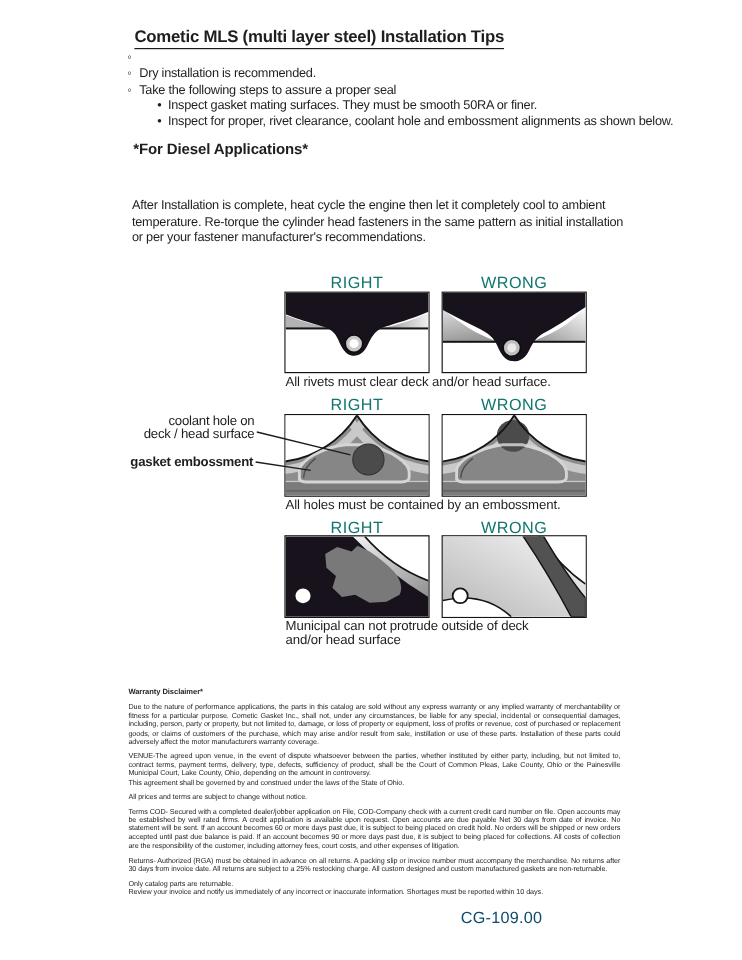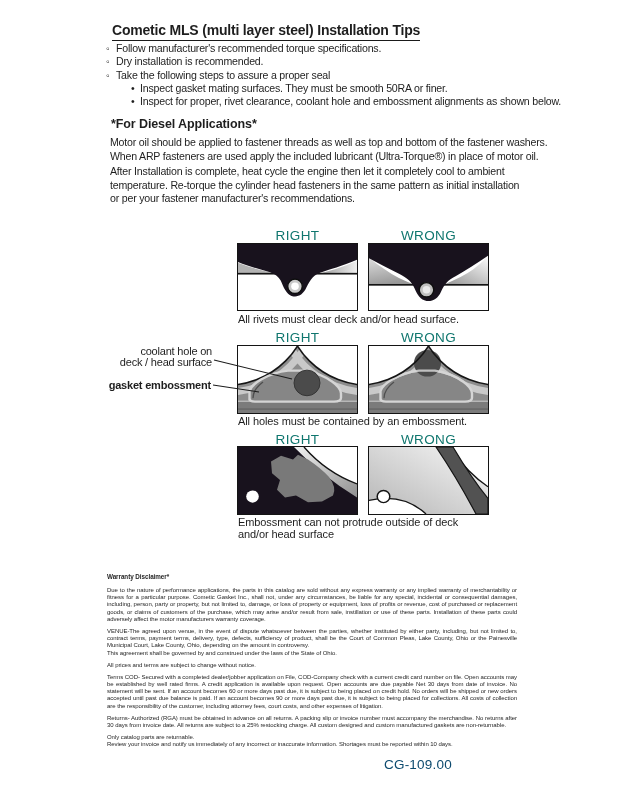--- a/index.html
+++ b/index.html
@@ -44,43 +44,40 @@
 </head>
 <body>
 
 <div class="page">
 
   <h1 class="title">Cometic MLS (multi layer steel) Installation Tips</h1>
 
   <div class="bullets">
     <div class="b l1">
       <span class="mk">◦</span>
-      <span>Follow manufacturer's recommended torque specifications.</span>
     </div>
     <div class="b l1">
       <span class="mk">◦</span>
       <span>Dry installation is recommended.</span>
     </div>
     <div class="b l1">
       <span class="mk">◦</span>
       <span>Take the following steps to assure a proper seal</span>
     </div>
     <div class="b l2">
       <span class="mk">•</span>
       <span>Inspect gasket mating surfaces.  They must be smooth 50RA or finer.</span>
     </div>
     <div class="b l2">
       <span class="mk">•</span>
       <span>Inspect for proper, rivet clearance, coolant hole and embossment alignments as shown below.</span>
     </div>
   </div>
 
   <h2 class="diesel-h">*For Diesel Applications*</h2>
-  <p class="para p1">Motor oil should be applied to fastener threads as well as top and bottom of the fastener washers.
-When ARP fasteners are used apply the included lubricant (Ultra-Torque®) in place of motor oil.</p>
   <p class="para p2">After Installation is complete, heat cycle the engine then let it completely cool to ambient
 temperature. Re-torque the cylinder head fasteners in the same pattern as initial installation
 or per your fastener manufacturer's recommendations.</p>
 
   <div class="dh c1 r1h">RIGHT</div>
   <div class="dh c2 r1h">WRONG</div>
   <div class="dbox c1 r1b">
     <svg viewBox="0 0 119 67" preserveAspectRatio="none">
       <defs>
         <linearGradient id="w1r" x1="0" y1="0" x2="1" y2="0">
@@ -192,21 +189,21 @@
         </linearGradient>
       </defs>
       <rect width="119" height="69" fill="#ffffff"></rect>
       <path d="M0,0 L80,0 Q99,27 119,41 L119,69 L57,69 Q34,47 0,55 Z" fill="url(#g3w)"></path>
       <path d="M80,0 Q99,27 119,41" fill="none" stroke="#141414" stroke-width="1.4"></path>
       <path d="M0,55 Q34,47 57,69" fill="none" stroke="#141414" stroke-width="1.4"></path>
       <path d="M67,0 L84,0 Q103,33 119,53 L119,69 L107,69 Q88,32 67,0 Z" fill="#525252" stroke="#141414" stroke-width="1.2"></path>
       <circle cx="14.5" cy="51" r="6.3" fill="#ffffff" stroke="#141414" stroke-width="1.5"></circle>
     </svg>
   </div>
-  <div class="dcap r3c">Embossment can not protrude outside of deck
+  <div class="dcap r3c">Municipal can not protrude outside of deck
 and/or head surface</div>
 
   <div class="legal">
     <p class="lh">Warranty Disclaimer*</p>
     <p>Due to the nature of performance applications, the parts in this catalog are sold without any express warranty or any implied warranty of merchantability or fitness for a particular purpose.  Cometic Gasket Inc., shall not, under any circumstances, be liable for any special, incidental or consequential damages, including, person, party or property, but not limited to, damage, or loss of property or equipment, loss of profits or revenue, cost of purchased or replacement goods, or claims of customers of the purchase, which may arise and/or result from sale, instillation or use of these parts.  Installation of these parts could adversely affect the motor manufacturers warranty coverage.</p>
     <p>VENUE-The agreed upon venue, in the event of dispute whatsoever between the parties, whether instituted by either party, including, but not limited to, contract terms, payment terms, delivery, type, defects, sufficiency of product, shall be the Court of Common Pleas, Lake County, Ohio or the Painesville Municipal Court, Lake County, Ohio, depending on the amount in controversy.
 This agreement shall be governed by and construed under the laws of the State of Ohio.</p>
     <p>All prices and terms are subject to change without notice.</p>
     <p>Terms COD- Secured with a completed dealer/jobber application on File, COD-Company check with a current credit card number on file.  Open accounts may be established by well rated firms.  A credit application is available upon request.  Open accounts are due payable Net 30 days from date of invoice.  No statement will be sent.  If an account becomes 60 or more days past due, it is subject to being placed on credit hold.  No orders will be shipped or new orders accepted until past due balance is paid.  If an account becomes 90 or more days past due, it is subject to being placed for collections.  All costs of collection are the responsibility of the customer, including attorney fees, court costs, and other expenses of litigation.</p>
     <p>Returns- Authorized (RGA) must be obtained in advance on all returns.  A packing slip or invoice number must accompany the merchandise.  No returns after 30 days from invoice date.  All returns are subject to a 25% restocking charge.  All custom designed and custom manufactured gaskets are non-returnable.</p>

